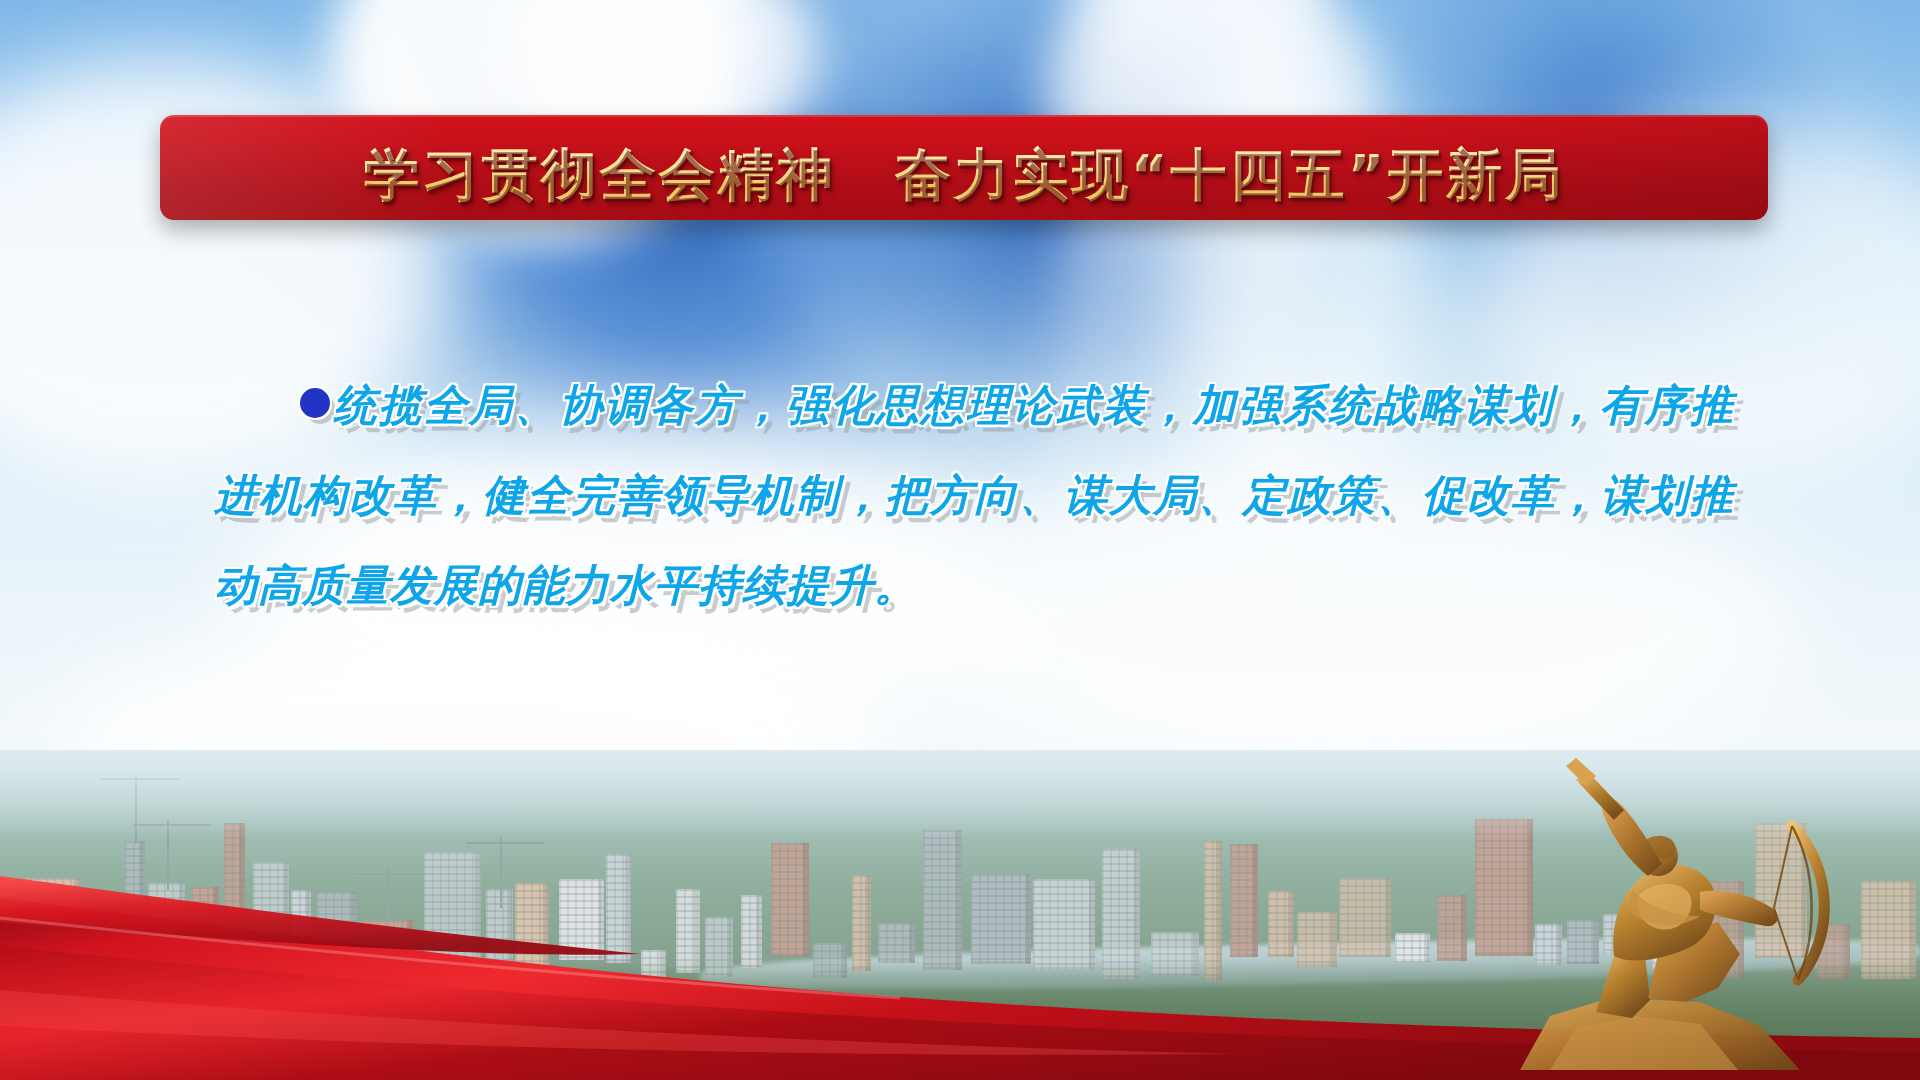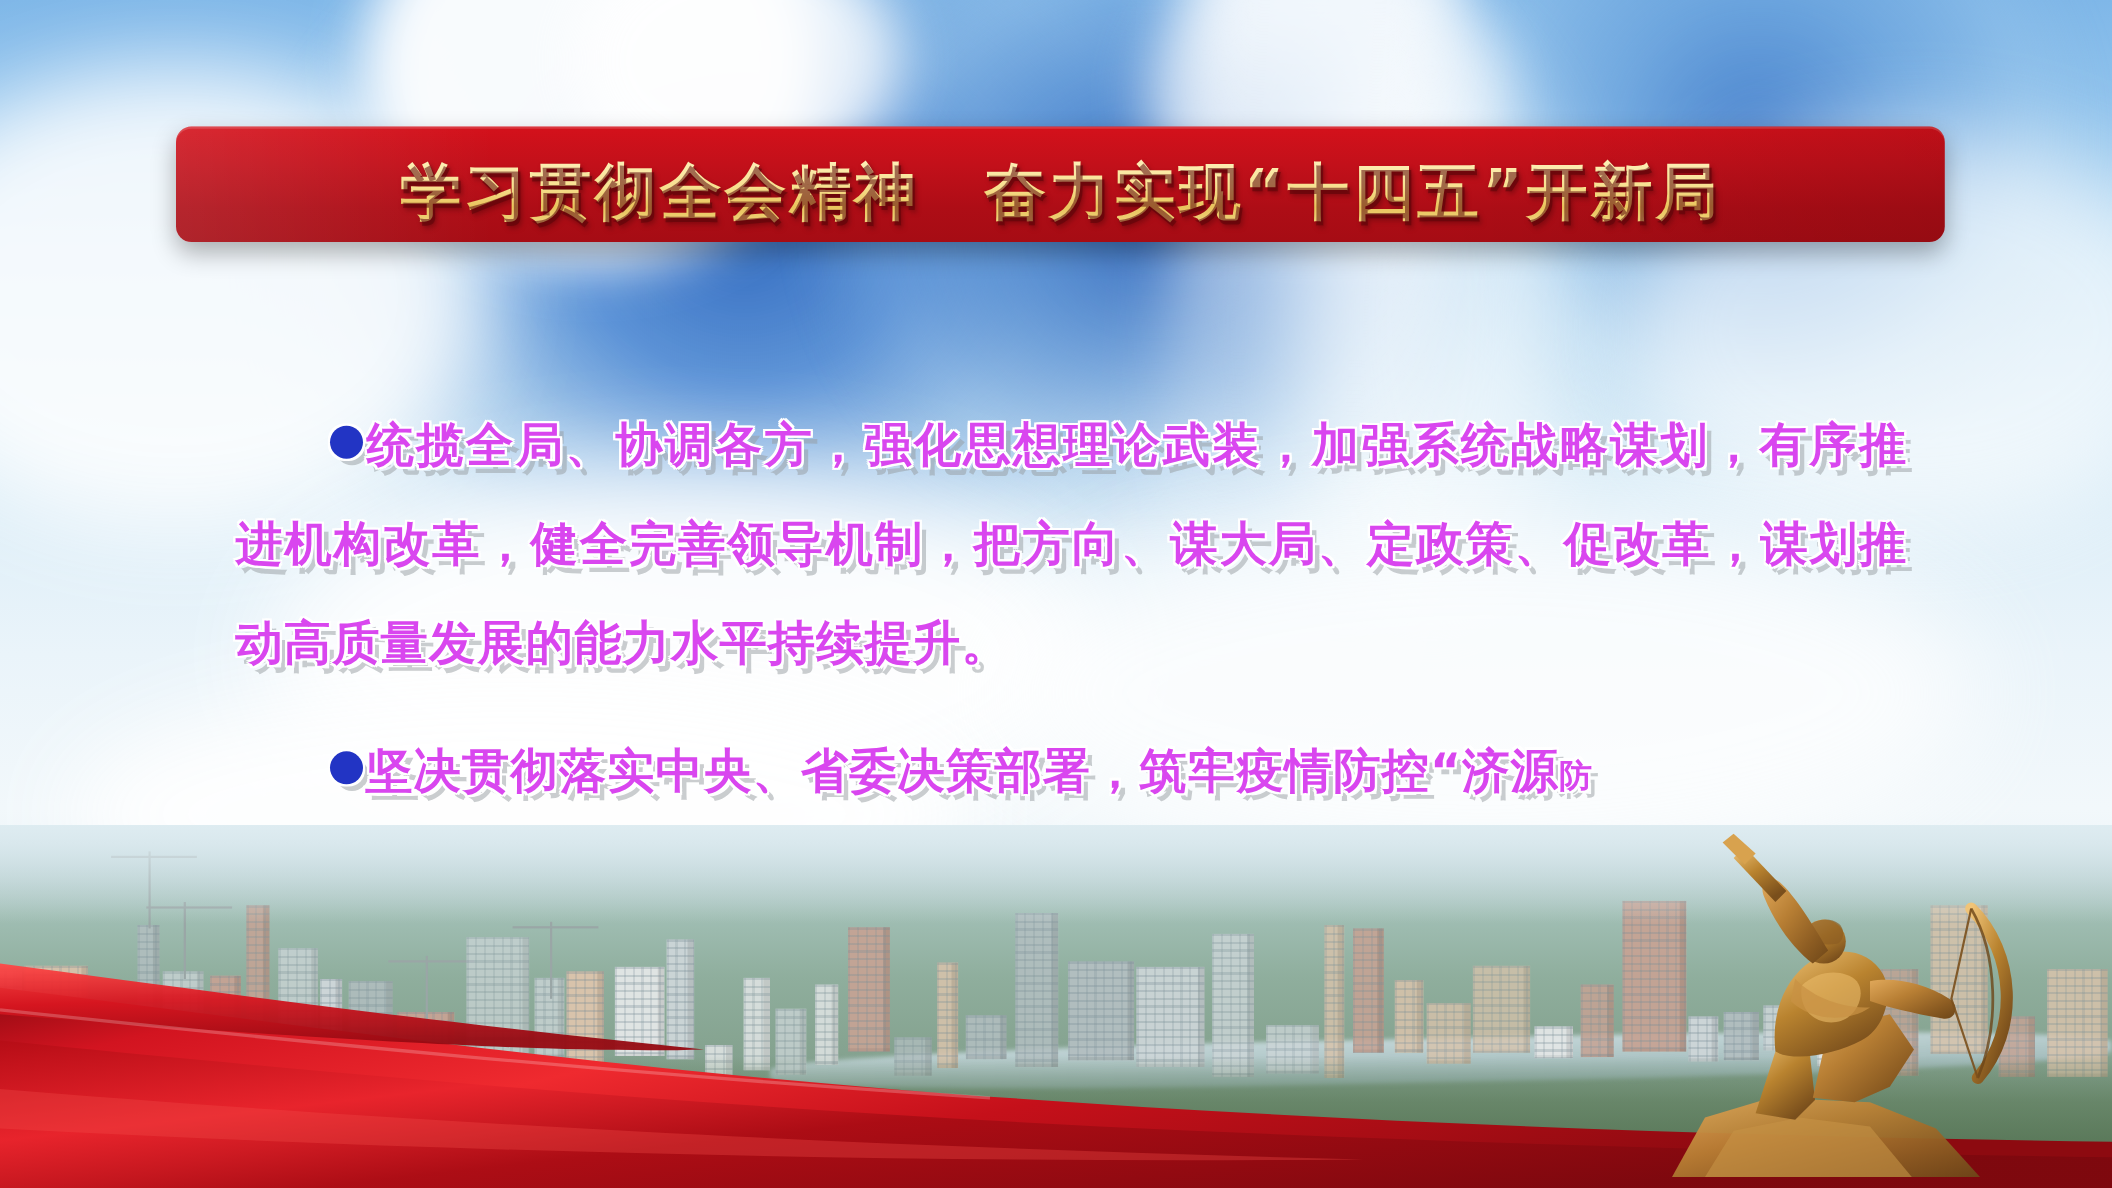--- a/index.html
+++ b/index.html
@@ -118,30 +118,31 @@
       0 -2px 0 #ffffff, 0 2px 0 #ffffff, -2px 0 0 #ffffff, 2px 0 0 #ffffff,
       5px 6px 0 rgba(150,150,150,.55);
   }
 
   
   .body-block{
     position:absolute;left:214px;top:360px;width:1520px;
   }
   .para{
     font-family:"DejaVu Sans","Liberation Sans",sans-serif;
-    font-weight:700;font-size:43px;color:#d946ef;
+    font-weight:700;font-size:43px;color:#0ea5e9;
     line-height:90px;letter-spacing:1px;
     text-shadow:
       -2px -2px 0 #ffffff, 2px -2px 0 #ffffff, -2px 2px 0 #ffffff, 2px 2px 0 #ffffff,
       0 -2px 0 #ffffff, 0 2px 0 #ffffff, -2px 0 0 #ffffff, 2px 0 0 #ffffff,
       6px 7px 0 rgba(150,155,160,.50);
     text-indent:86px;
     text-align:justify;
     text-justify:inter-character;
     margin:0 0 6px 0;
+    font-style:italic;
   }
   .para.p2{margin-top:26px;}
   .bullet-dot{
     display:inline-block;width:30px;height:30px;border-radius:50%;
     background:#2234c4;vertical-align:2px;margin-right:2px;
     box-shadow:-2px -2px 0 #fff, 2px -2px 0 #fff, -2px 2px 0 #fff, 2px 2px 0 #fff, 5px 6px 0 rgba(150,155,160,.50);
   }
   .small-tail{font-size:30px;letter-spacing:0;}
 </style>
 </head>
@@ -301,17 +302,16 @@
   <div class="banner">
     <div class="banner-shade"></div>
     <div class="banner-text">学习贯彻全会精神　奋力实现“十四五”开新局</div>
   </div>
 
 
   <div class="body-block">
 
     <p class="para p1"><span class="bullet-dot"></span><span>统揽全局、协调各方，强化思想理论武装，加强系统战略谋划，有序推进机构改革，健全完善领导机制，把方向、谋大局、定政策、促改革，谋划推动高质量发展的能力水平持续提升。</span></p>
 
-    <p class="para p2"><span class="bullet-dot"></span><span>坚决贯彻落实中央、省委决策部署，筑牢疫情防控“济源</span><span class="small-tail">防</span></p>
 
   </div>
 
 </div>
 
 </body></html>

